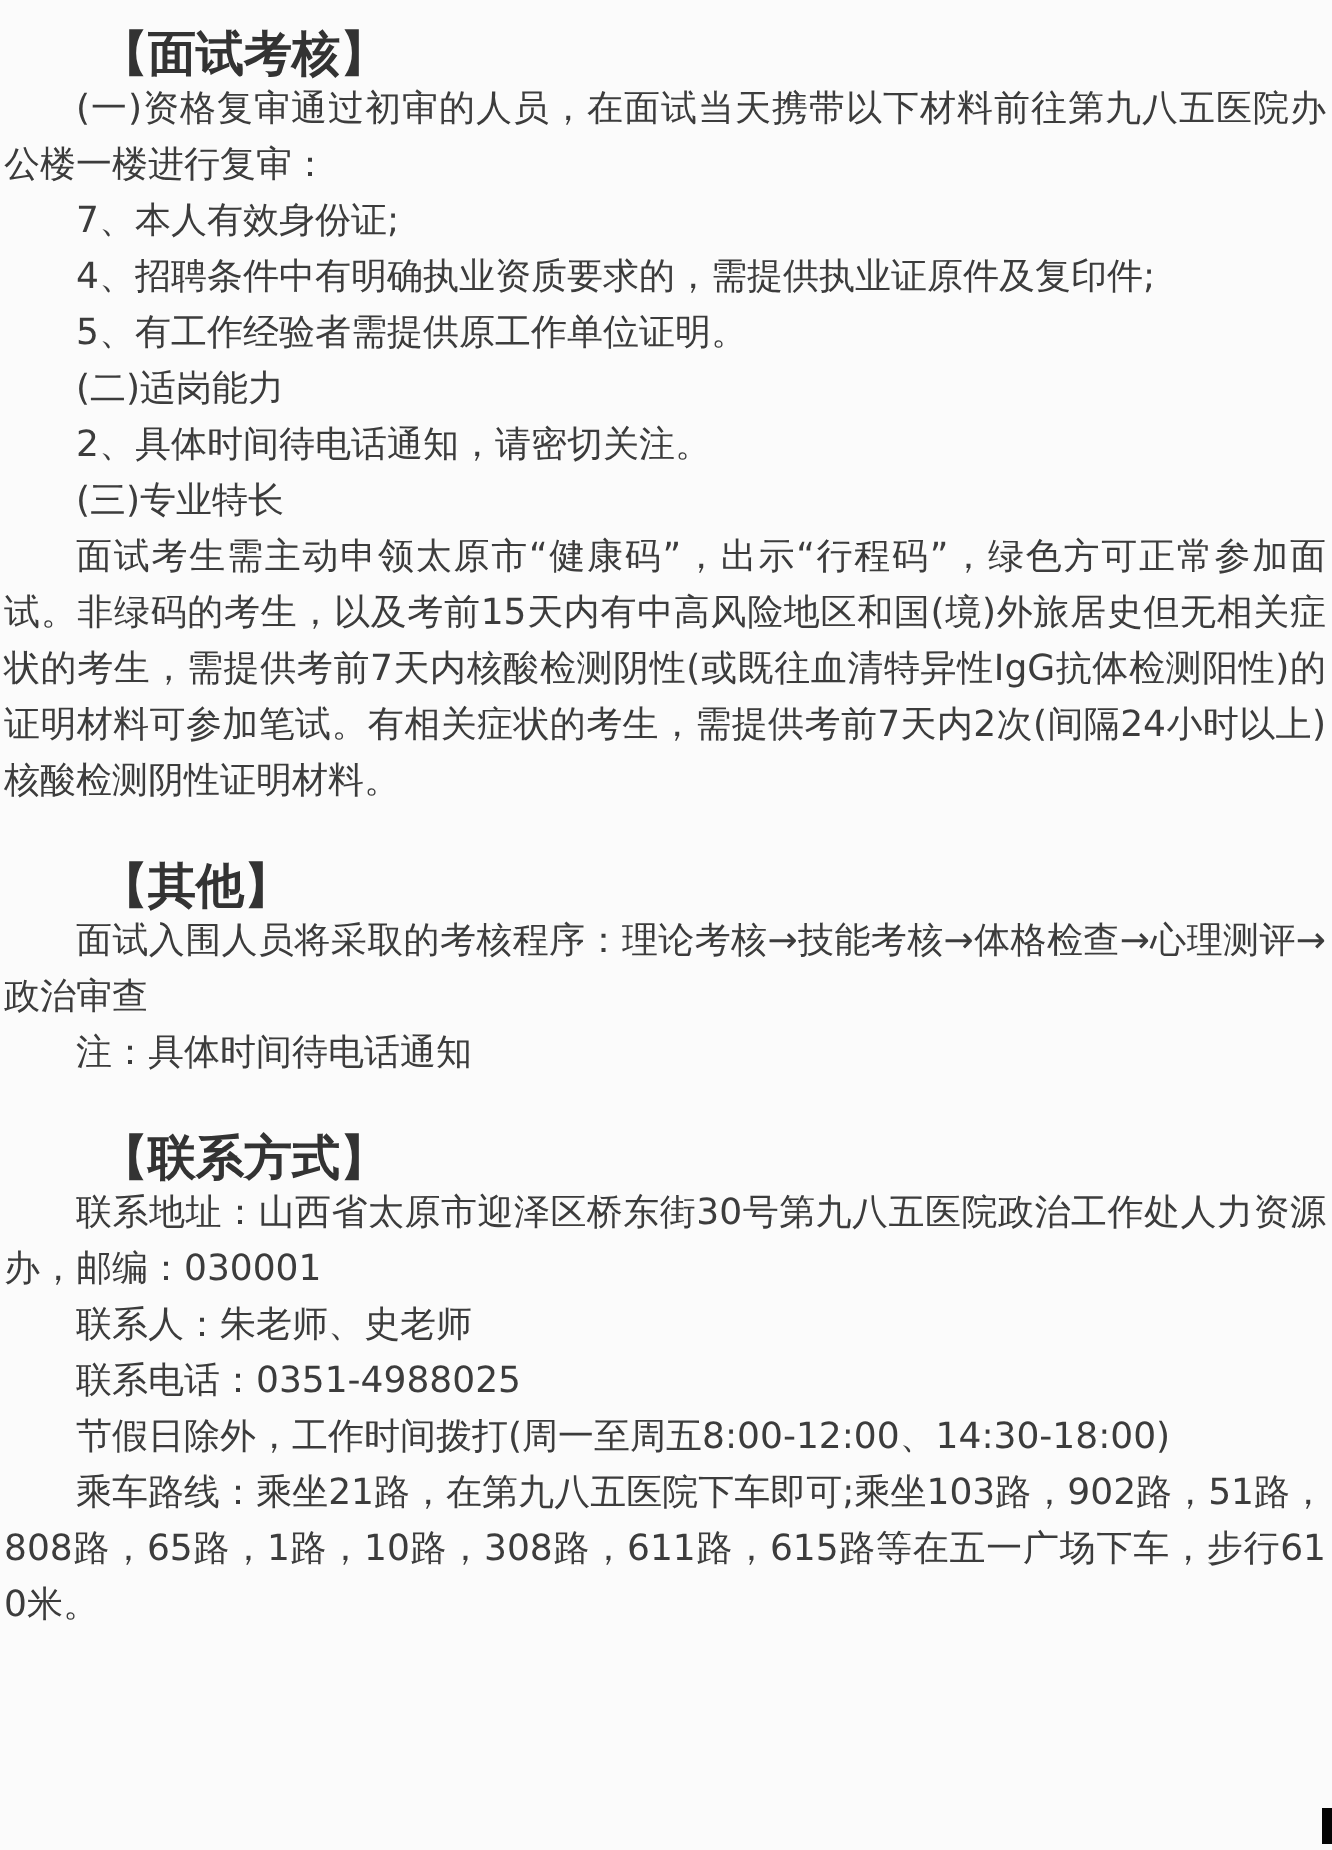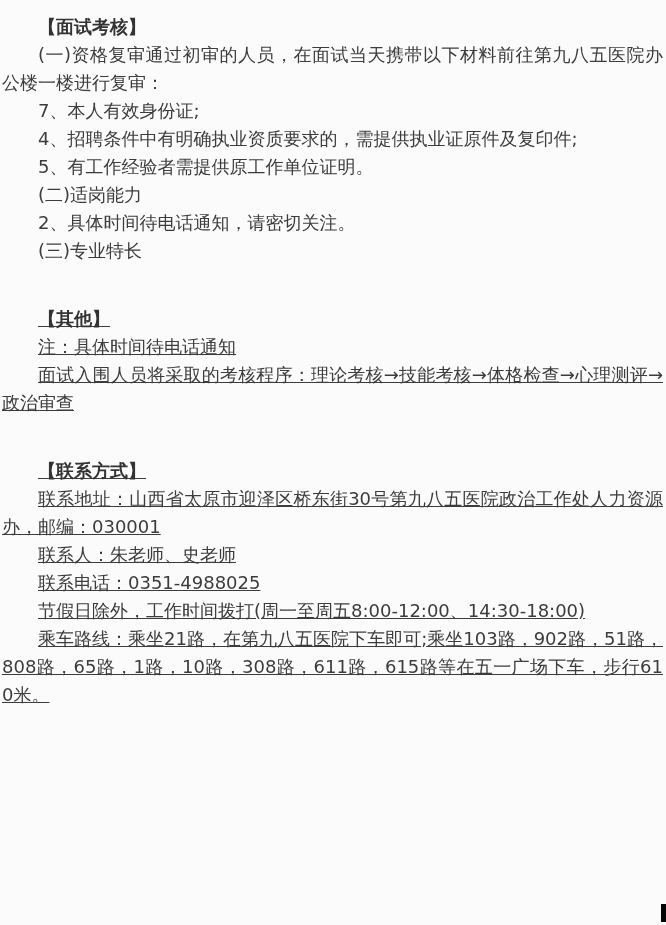--- a/index.html
+++ b/index.html
@@ -17,27 +17,27 @@
   .article {
     box-sizing: border-box;
     width: 666px;
     padding: 13px 3px 0 2px;
     color: #3c3c3c;
     font-size: 18px;
     line-height: 28px;
     text-align: justify;
   }
   .section { margin: 0; }
-  .section + .section { margin-top: 40px; text-decoration: underline; }
+  .section + .section { margin-top: 24px; }
   .section-heading {
     font-weight: 700;
     color: #333333;
     text-indent: 2em;
     margin: 0;
-    font-size: 18px;
+    font-size: 24px;
     line-height: 28px;
   }
   .para {
     margin: 0;
     text-indent: 2em;
     word-break: break-all;
   }
   .edge-mark {
     position: absolute;
     right: 0;
@@ -54,26 +54,27 @@
 
   <div class="section">
     <h3 class="section-heading">【面试考核】</h3>
     <p class="para">(一)资格复审通过初审的人员，在面试当天携带以下材料前往第九八五医院办公楼一楼进行复审：</p>
     <p class="para">7、本人有效身份证;</p>
     <p class="para">4、招聘条件中有明确执业资质要求的，需提供执业证原件及复印件;</p>
     <p class="para">5、有工作经验者需提供原工作单位证明。</p>
     <p class="para">(二)适岗能力</p>
     <p class="para">2、具体时间待电话通知，请密切关注。</p>
     <p class="para">(三)专业特长</p>
+    <p class="para">面试考生需主动申领太原市“健康码”，出示“行程码”，绿色方可正常参加面试。非绿码的考生，以及考前15天内有中高风险地区和国(境)外旅居史但无相关症状的考生，需提供考前7天内核酸检测阴性(或既往血清特异性IgG抗体检测阳性)的证明材料可参加笔试。有相关症状的考生，需提供考前7天内2次(间隔24小时以上)核酸检测阴性证明材料。</p>
   </div>
 
   <div class="section">
     <h3 class="section-heading">【其他】</h3>
+    <p class="para">面试入围人员将采取的考核程序：理论考核→技能考核→体格检查→心理测评→政治审查</p>
     <p class="para">注：具体时间待电话通知</p>
-    <p class="para">面试入围人员将采取的考核程序：理论考核→技能考核→体格检查→心理测评→政治审查</p>
   </div>
 
   <div class="section">
     <h3 class="section-heading">【联系方式】</h3>
     <p class="para">联系地址：山西省太原市迎泽区桥东街30号第九八五医院政治工作处人力资源办，邮编：030001</p>
     <p class="para">联系人：朱老师、史老师</p>
     <p class="para">联系电话：0351-4988025</p>
     <p class="para">节假日除外，工作时间拨打(周一至周五8:00-12:00、14:30-18:00)</p>
     <p class="para">乘车路线：乘坐21路，在第九八五医院下车即可;乘坐103路，902路，51路，808路，65路，1路，10路，308路，611路，615路等在五一广场下车，步行610米。</p>
   </div>

